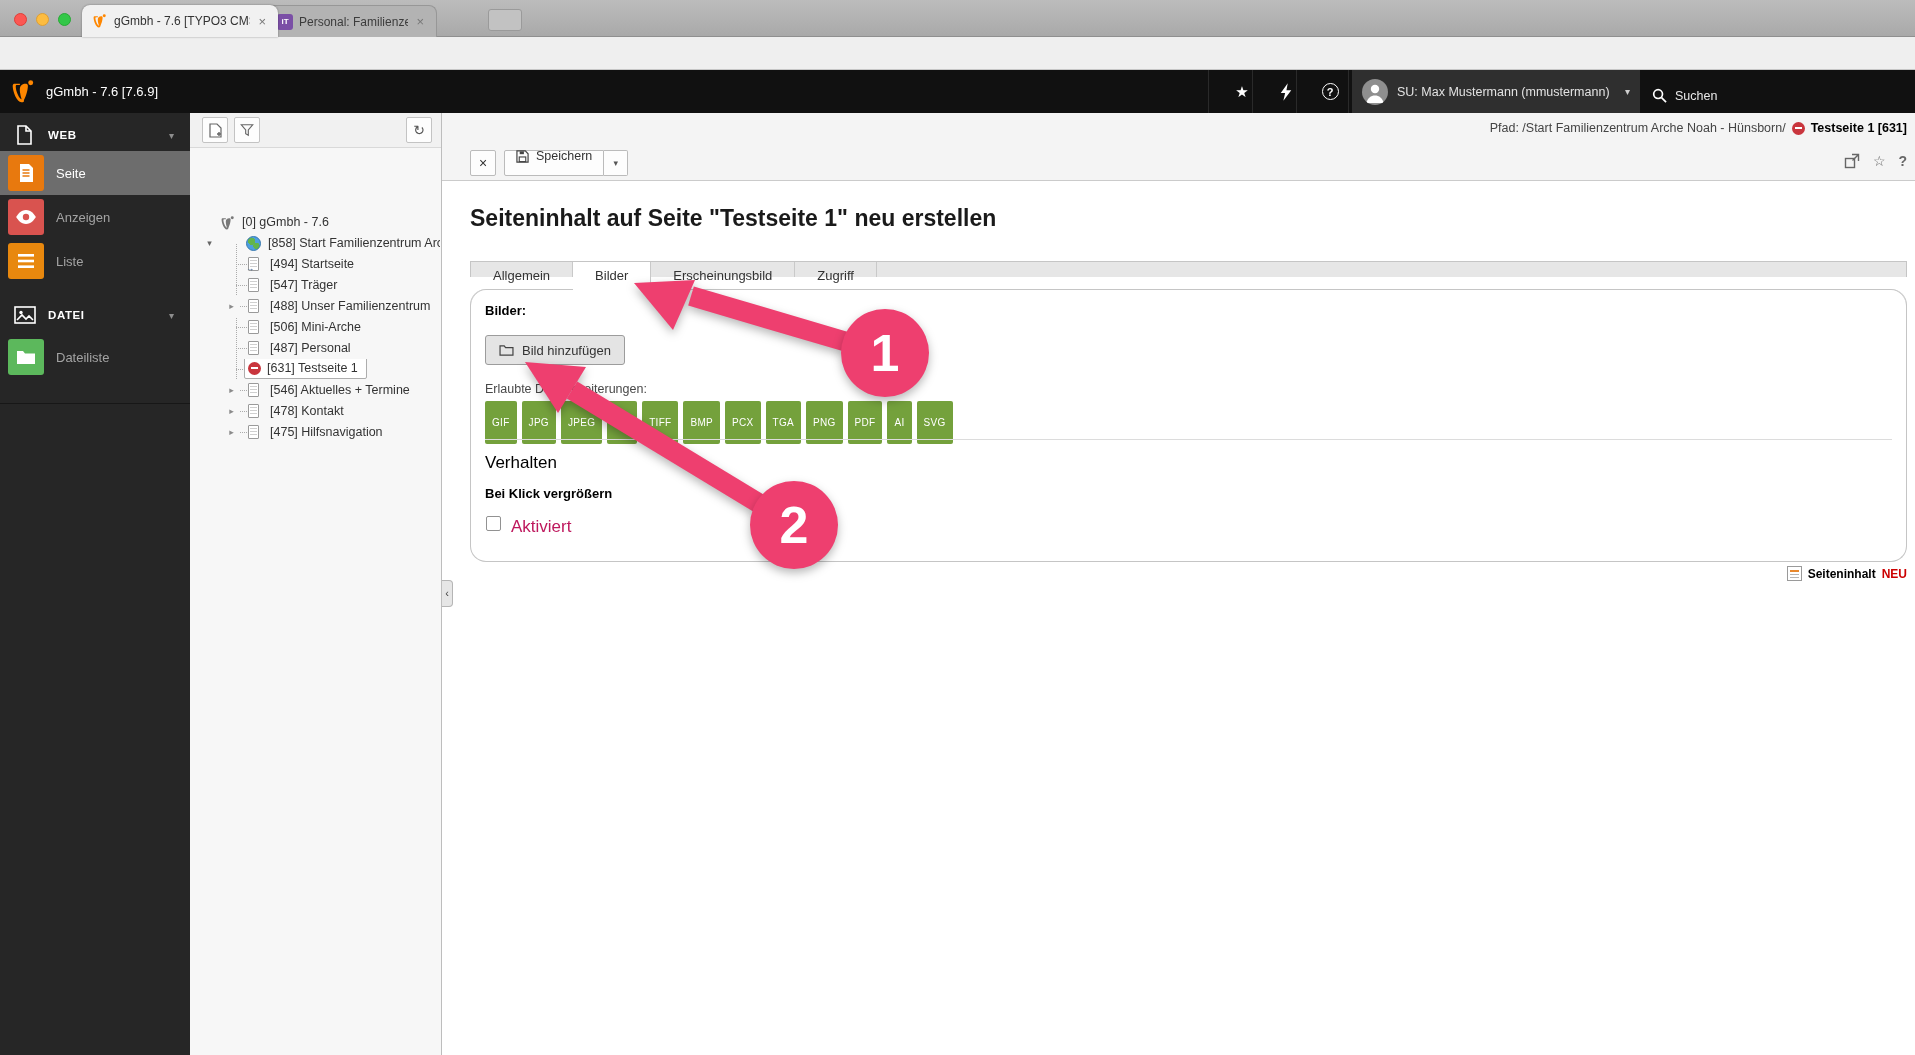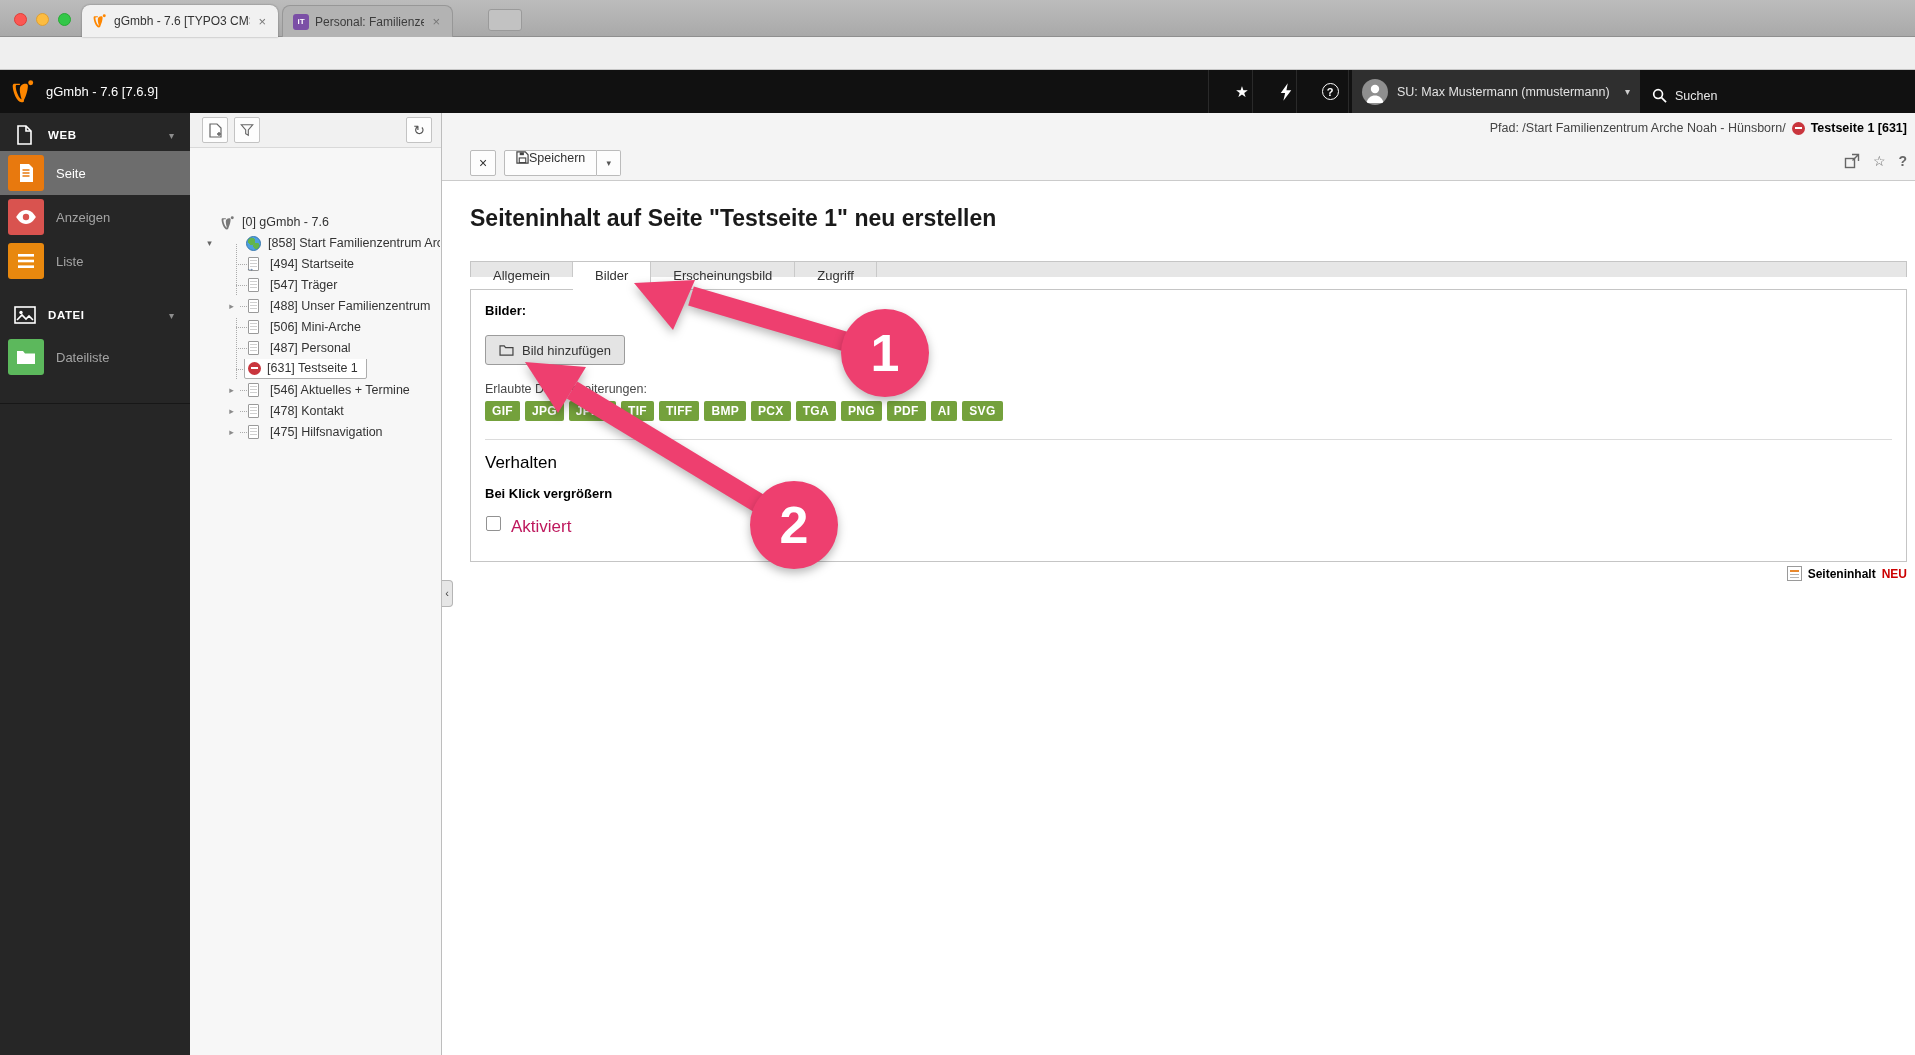--- a/index.html
+++ b/index.html
@@ -11,21 +11,21 @@
   
   #tabbar { left:0; top:0; width:1915px; height:37px;
     background:linear-gradient(#bcbcbc,#a9a9a9); border-bottom:1px solid #8f8f8f; }
   .tlight { top:13px; width:13px; height:13px; border-radius:50%; }
   #tl-close{ left:14px; background:#fc5753; border:1px solid #df3e38;}
   #tl-min  { left:36px; background:#fdbc40; border:1px solid #de9f34;}
   #tl-max  { left:58px; background:#33c748; border:1px solid #27aa35;}
   .tab { top:5px; height:32px; border-radius:8px 8px 0 0; display:flex; align-items:center;
     padding:0 10px; font-size:12px; color:#333; }
   #tab1 { left:82px; width:196px; background:#f1f1f1; box-shadow:0 0 2px rgba(0,0,0,.4); z-index:2;}
-  #tab2 { left:282px; width:171px; background:#b3b3b3; border:1px solid #979797; border-bottom:none; color:#3c3c3c;}
+  #tab2 { left:266px; width:171px; background:#b3b3b3; border:1px solid #979797; border-bottom:none; color:#3c3c3c;}
   .tab .title { flex:1; white-space:nowrap; overflow:hidden; margin:0 6px; }
   .tab .x { color:#777; font-size:13px; padding:0 2px; }
   #newtab-stub { left:488px; top:9px; width:34px; height:22px; background:#c2c2c2;
     border:1px solid #9a9a9a; border-radius:3px; }
   .fav16 { width:16px; height:16px; flex:none; }
   #tab2-fav { background:#7b4fa6; border-radius:3px; color:#fff; font-size:8px; font-weight:bold;
     display:flex; align-items:center; justify-content:center; }
 
   #urlrow { left:0; top:37px; width:1915px; height:33px; background:#efefef; border-bottom:1px solid #c6c6c6; }
   .navglyph { top:41px; font-size:17px; color:#4c4c4c; }
@@ -103,45 +103,45 @@
   
   #content { left:442px; top:113px; width:1473px; height:942px; background:#fff; }
   #docheader { position:absolute; left:0; top:0; width:100%; height:68px; background:#f4f4f4;
     border-bottom:1px solid #cbcbcb; }
   #dh-path { position:absolute; right:8px; top:8px; display:flex; align-items:center; gap:6px;
     font-size:12.5px; color:#444; }
   #dh-path b { color:#000; }
   #dh-close { position:absolute; left:28px; top:37px; width:26px; height:26px; background:#fdfdfd;
     border:1px solid #bbb; border-radius:2px; color:#333; font-size:14px; text-align:center; line-height:24px; }
   #dh-save { position:absolute; left:62px; top:37px; height:26px; display:flex; align-items:stretch; }
-  #dh-save .main { display:flex; align-items:flex-start; padding:0 11px; background:#fdfdfd;
+  #dh-save .main { display:flex; align-items:flex-end; gap:7px; padding:12px 11px; background:#fdfdfd;
     border:1px solid #bbb; border-radius:2px 0 0 2px; font-size:12.5px; color:#333; }
   #dh-save .dd { width:24px; background:#fdfdfd; border:1px solid #bbb; border-left:none;
     border-radius:0 2px 2px 0; display:flex; align-items:center; justify-content:center; font-size:9px; color:#555;}
   #dh-tools { position:absolute; right:8px; top:40px; display:flex; gap:13px; align-items:center; color:#666; }
   #dh-tools .t { font-size:14px; }
 
   #pagetitle { position:absolute; left:28px; top:92px; font-size:23px; font-weight:bold; color:#1a1a1a; }
 
   #tabstrip { position:absolute; left:28px; top:148px; width:1437px; height:16px; display:flex;
     border:1px solid #c5c5c5; border-bottom:none; background:#e6e6e6; }
   .ftab { padding:0 22px; line-height:27px; font-size:13px; color:#333; border-right:1px solid #c9c9c9;
     background:#e6e6e6; }
   .ftab.active { background:#fff; height:29px; margin-bottom:-1px; z-index:3; position:relative; }
   #tabfill { flex:1; }
   #tabpanel { position:absolute; left:28px; top:176px; width:1437px; height:273px; background:#fff;
     border:1px solid #c5c5c5; border-top:1px solid #c5c5c5; z-index:1; }
-  #tabpanel { border-top:none; box-shadow:inset 0 1px 0 #c5c5c5; }
+  #tabpanel { border-top:none; box-shadow:inset 0 1px 0 #c5c5c5;border-radius:16px; }
 
   #lbl-bilder { position:absolute; left:14px; top:14px; font-size:13px; font-weight:bold; color:#000; }
   #btn-addimg { position:absolute; left:14px; top:46px; height:30px; display:flex; align-items:center; gap:8px;
     padding:0 13px; background:#e4e4e4; border:1px solid #9c9c9c; border-radius:3px; font-size:13px; color:#333; }
   #lbl-ext { position:absolute; left:14px; top:93px; font-size:12.5px; color:#484848; }
   #badges { position:absolute; left:14px; top:112px; display:flex; gap:5px; }
-  .badge { background:#74a13c; color:#fff; font-size:12px; font-weight:bold; padding:3px 7px;
+  .badge { background:#74a13c; color:#fff; font-size:10px; font-weight:normal; padding:16px 7px;
     border-radius:2px; letter-spacing:.3px; }
   #panel-div { position:absolute; left:14px; right:14px; top:150px; border-top:1px solid #dcdcdc; }
   #lbl-verhalten { position:absolute; left:14px; top:164px; font-size:17px; color:#000; }
   #lbl-klick { position:absolute; left:14px; top:197px; font-size:13px; font-weight:bold; color:#000; }
   #chk { position:absolute; left:15px; top:227px; width:15px; height:15px; appearance:none;
     background:#fff; border:1px solid #929292; border-radius:2px; }
   #lbl-aktiviert { position:absolute; left:40px; top:228px; font-size:17px; color:#be185d; }
 
   #newrec { position:absolute; right:8px; top:453px; display:flex; align-items:center; gap:6px;
     font-size:12px; font-weight:bold; color:#000; }

